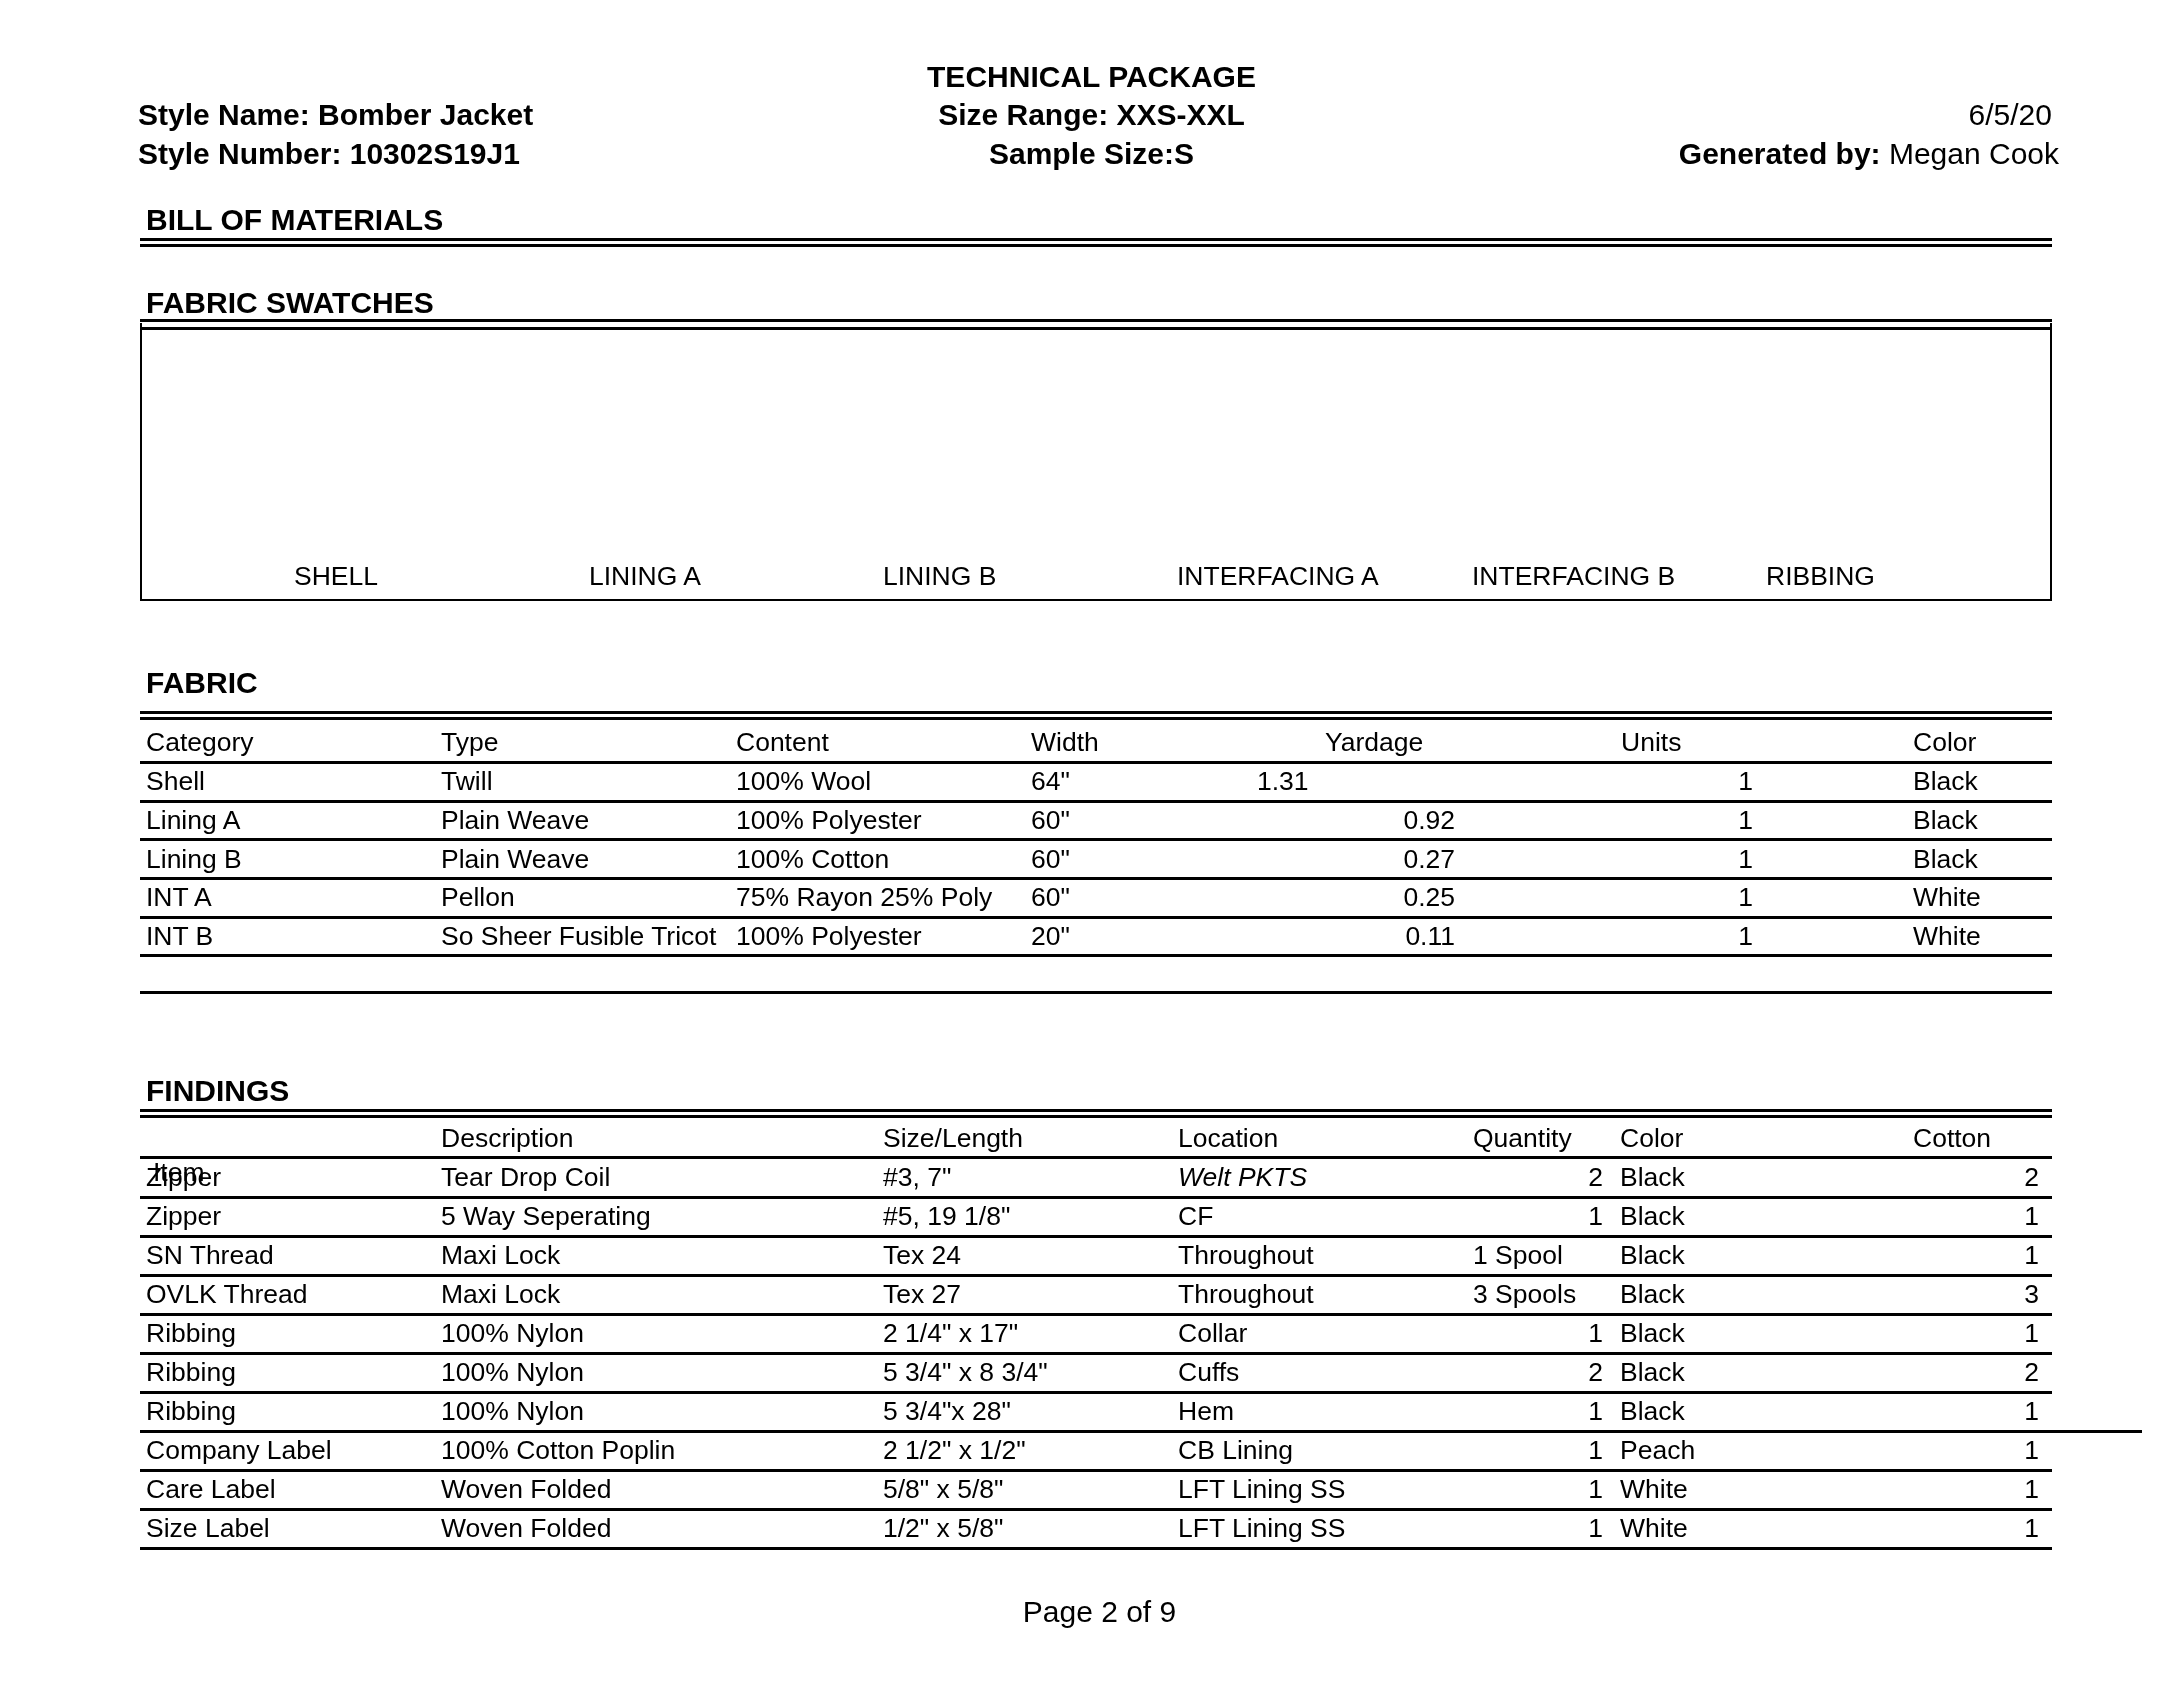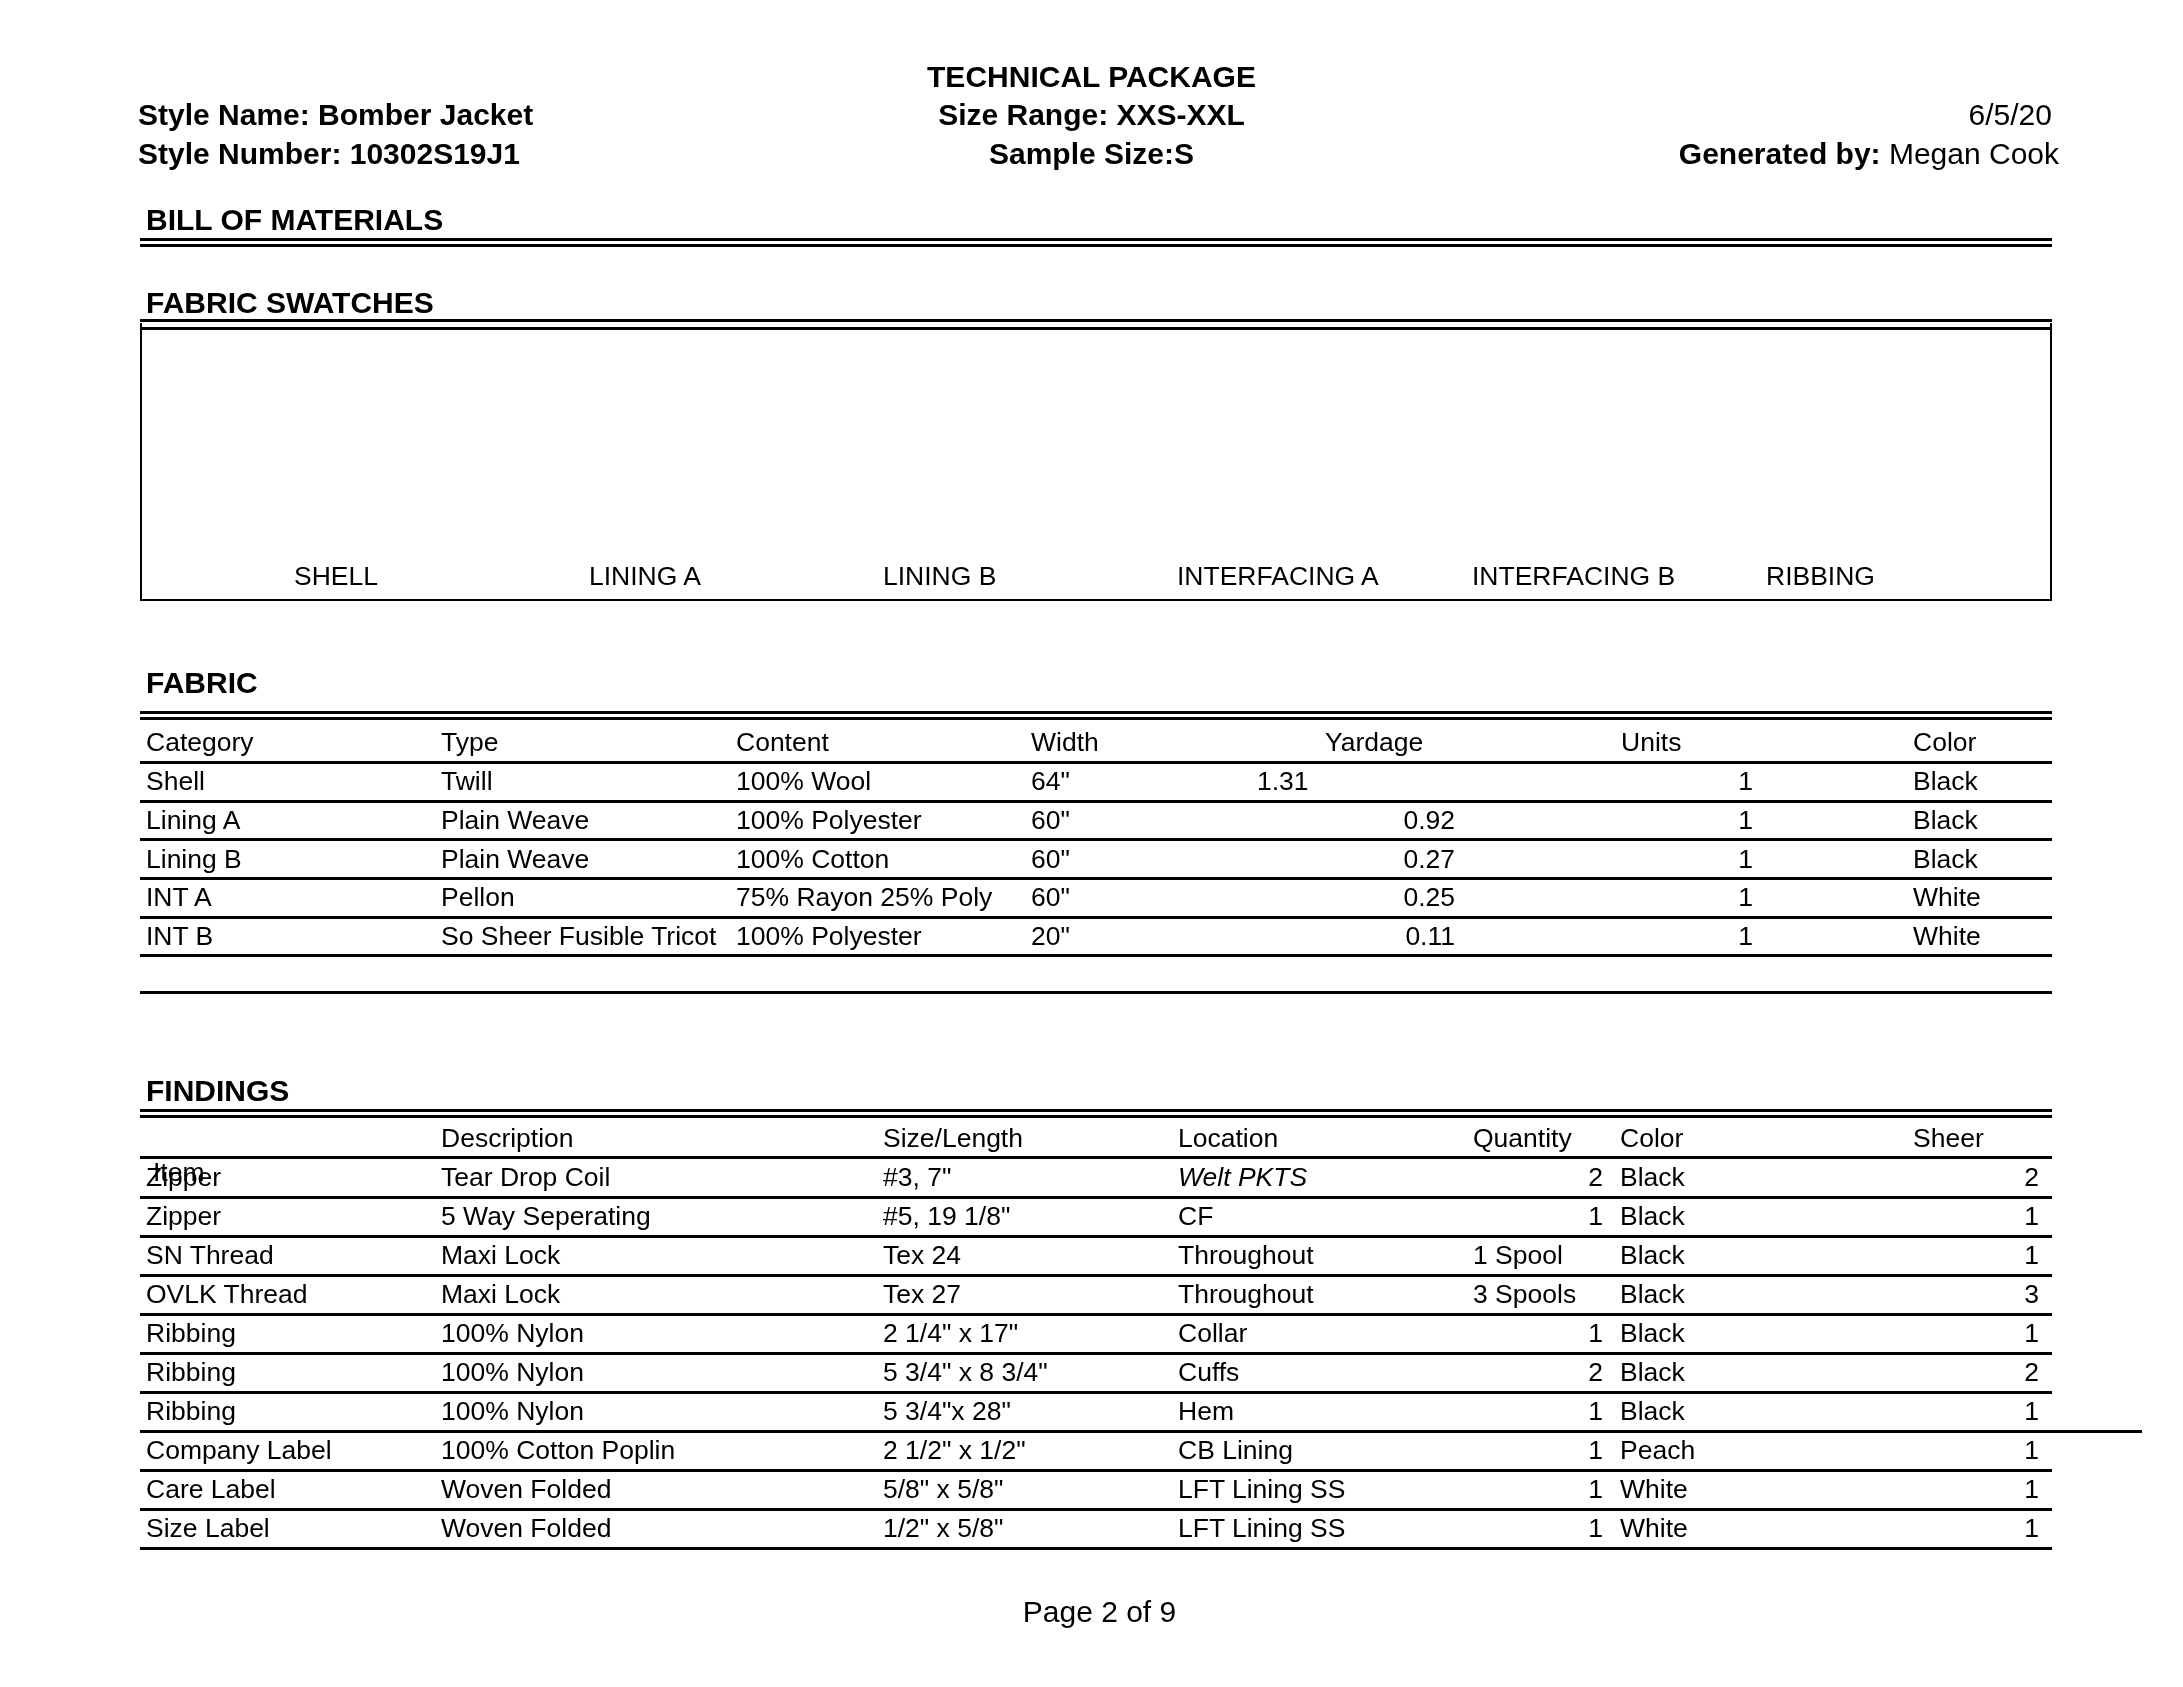--- a/index.html
+++ b/index.html
@@ -98,21 +98,21 @@
 
 <div class="abs t b" style="left:146px;top:1075px;">FINDINGS</div>
 <div class="abs" style="left:140px;top:1109px;width:1912px;height:9.3px;border-top:3.3px solid #000;border-bottom:3.3px solid #000;box-sizing:border-box;"></div>
 <div id="findings-table">
     <div class="cell" style="left: 146px; top: 1156px; margin-left: 7px;">Item</div>
     <div class="cell" style="left: 441px; top: 1122px;">Description</div>
     <div class="cell" style="left: 883px; top: 1122px;">Size/Length</div>
     <div class="cell" style="left: 1178px; top: 1122px;">Location</div>
     <div class="cell" style="left: 1473px; top: 1122px;">Quantity</div>
     <div class="cell" style="left: 1620px; top: 1122px;">Color</div>
-    <div class="cell" style="left: 1913px; top: 1122px;">Sheer</div>
+    <div class="cell" style="left: 1913px; top: 1122px;">Cotton</div>
     <div class="row-line" style="top: 1156px;"></div>
     <div class="cell" style="left: 146px; top: 1161px;">Zipper</div>
     <div class="cell" style="left: 441px; top: 1161px;">Tear Drop Coil</div>
     <div class="cell" style="left: 883px; top: 1161px;">#3, 7"</div>
     <div class="cell" style="left: 1178px; top: 1161px; font-style: italic;">Welt PKTS</div>
     <div class="cell" style="left: 1473px; top: 1161px; width: 130px; text-align: right;">2</div>
     <div class="cell" style="left: 1620px; top: 1161px;">Black</div>
     <div class="cell" style="left: 1913px; top: 1161px; width: 126px; text-align: right;">2</div>
     <div class="row-line" style="top: 1196px;"></div>
     <div class="cell" style="left: 146px; top: 1200px;">Zipper</div>

